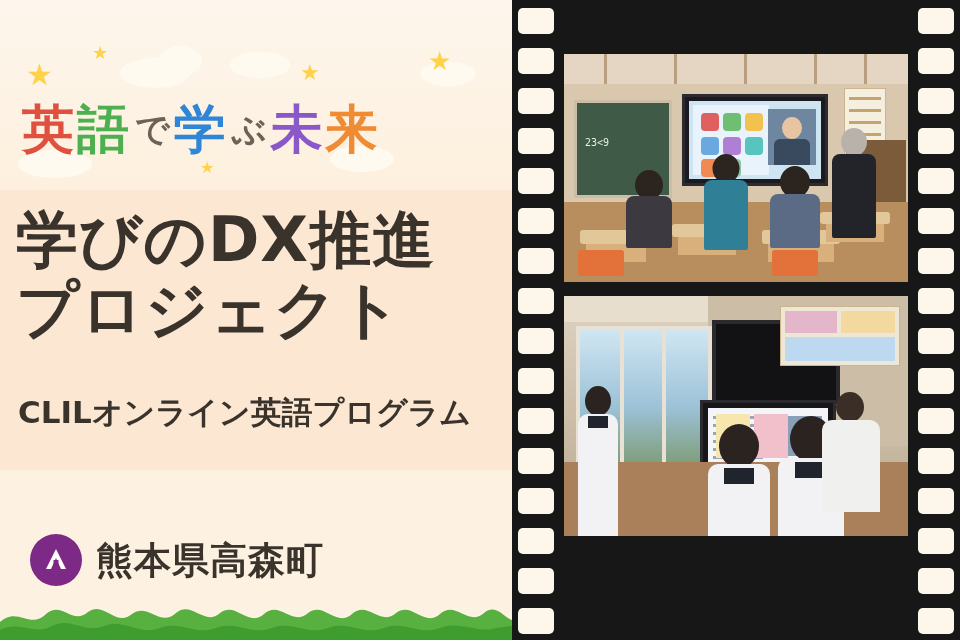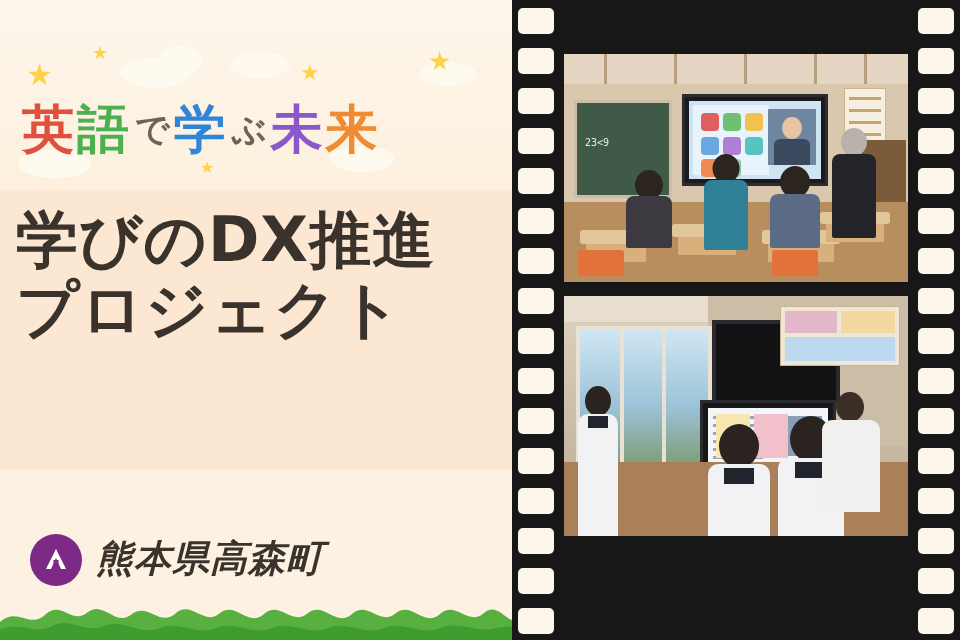--- a/index.html
+++ b/index.html
@@ -61,21 +61,21 @@
     letter-spacing:1px;
   }
   .subtitle{
     position:absolute;left:18px;top:392px;width:480px;
     font-family:"DejaVu Sans", sans-serif;
     font-weight:700;font-size:31px;color:#3a332c;letter-spacing:0px;
   }
 
   
   .footer-row{
-    position:absolute;left:30px;top:534px;display:flex;align-items:flex-start;font-style:italic;
+    position:absolute;left:30px;top:534px;display:flex;align-items:flex-end;
   }
   .logo-badge{
     width:52px;height:52px;border-radius:50%;
     background:#7d2a86;position:relative;flex:none;
     display:flex;align-items:center;justify-content:center;
   }
   .logo-badge svg{display:block;}
   .town-name{
     margin-left:14px;
     font-family:"DejaVu Sans", sans-serif;
@@ -191,20 +191,21 @@
       <span class="hl-ch c-blue">学</span>
       <span class="hl-ch sm c-gray">ぶ</span>
       <span class="hl-ch c-purple">未</span>
       <span class="hl-ch c-orange">来</span>
     </div>
 
     <div class="main-title">
       <div class="mt-line">学びのDX推進</div>
       <div class="mt-line">プロジェクト</div>
     </div>
+    <div class="subtitle">CLILオンライン英語プログラム</div>
 
     <div class="footer-row">
       <div class="logo-badge">
         <svg width="34" height="34" viewBox="0 0 34 34" aria-hidden="true">
           <path d="M17 6 L27 26 L22 26 L17 15 L12 26 L7 26 Z" fill="#ffffff"></path>
           <rect x="14.5" y="17" width="5" height="9" fill="#7d2a86"></rect>
         </svg>
       </div>
       <div class="town-name">熊本県高森町</div>
     </div>

